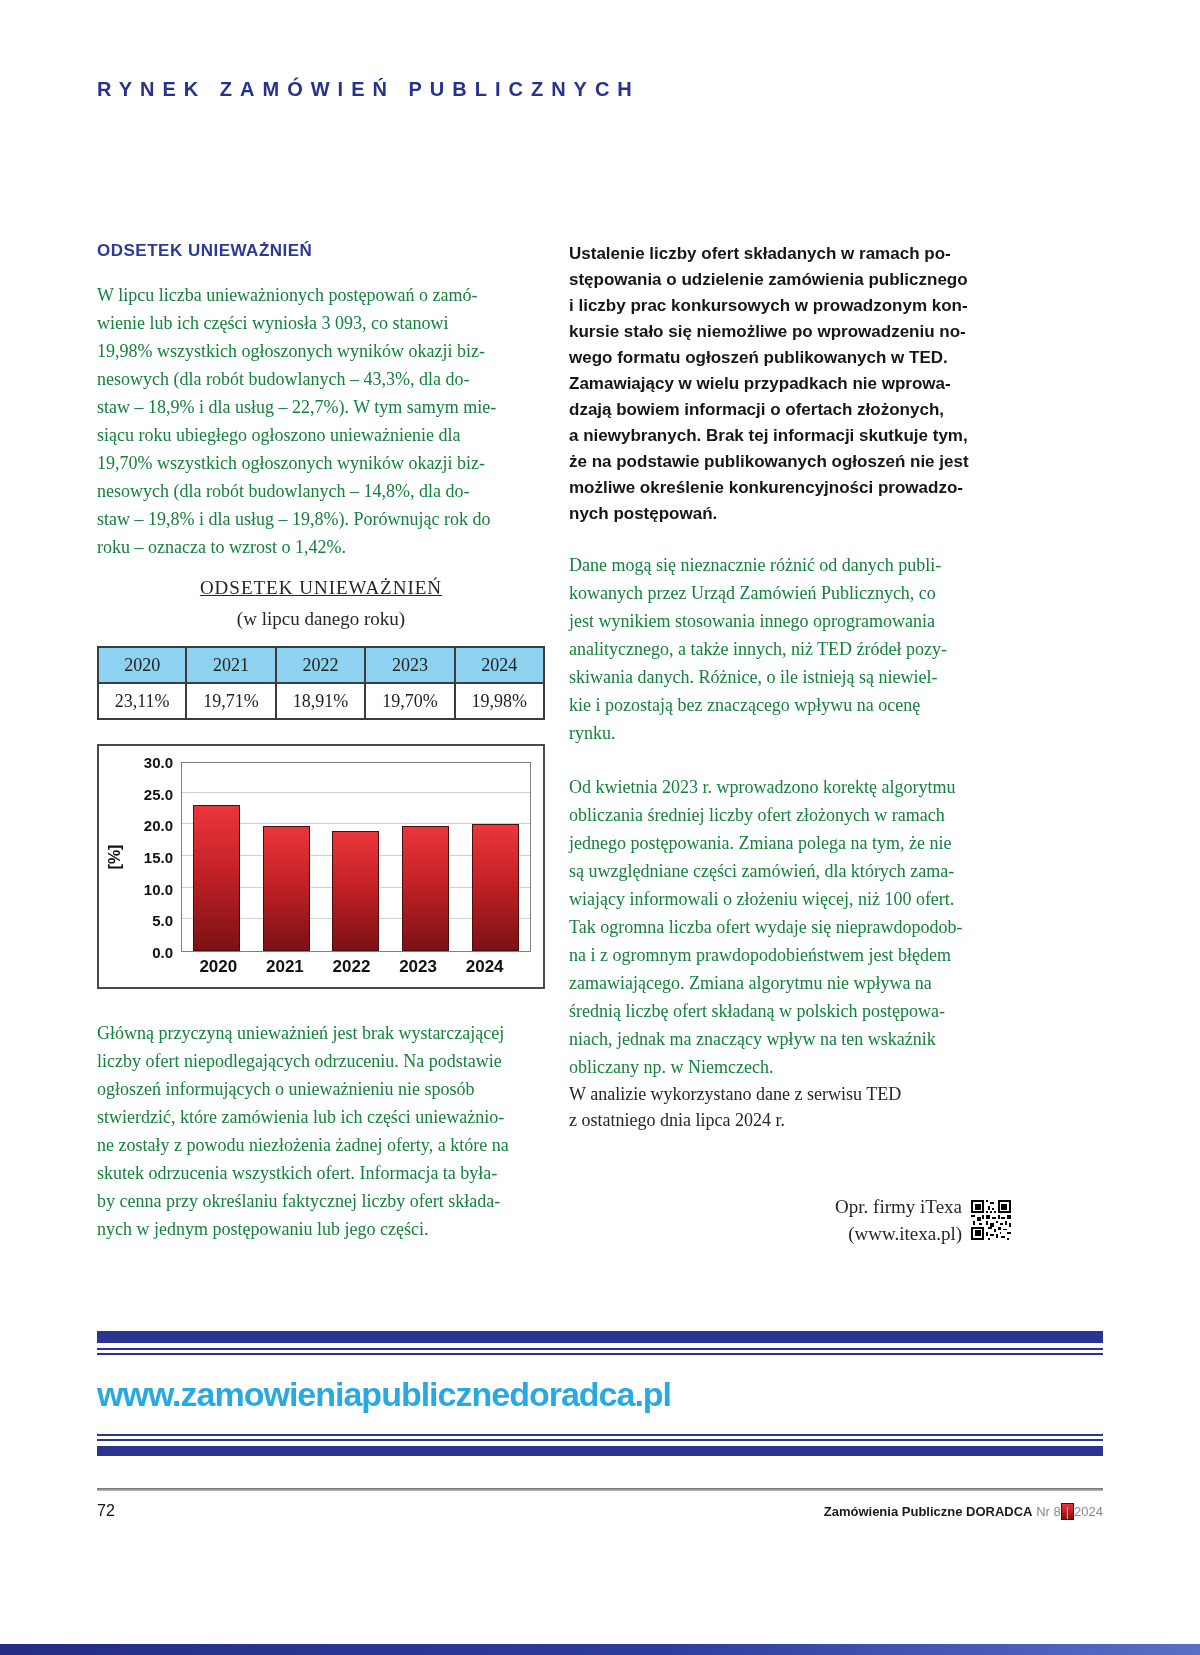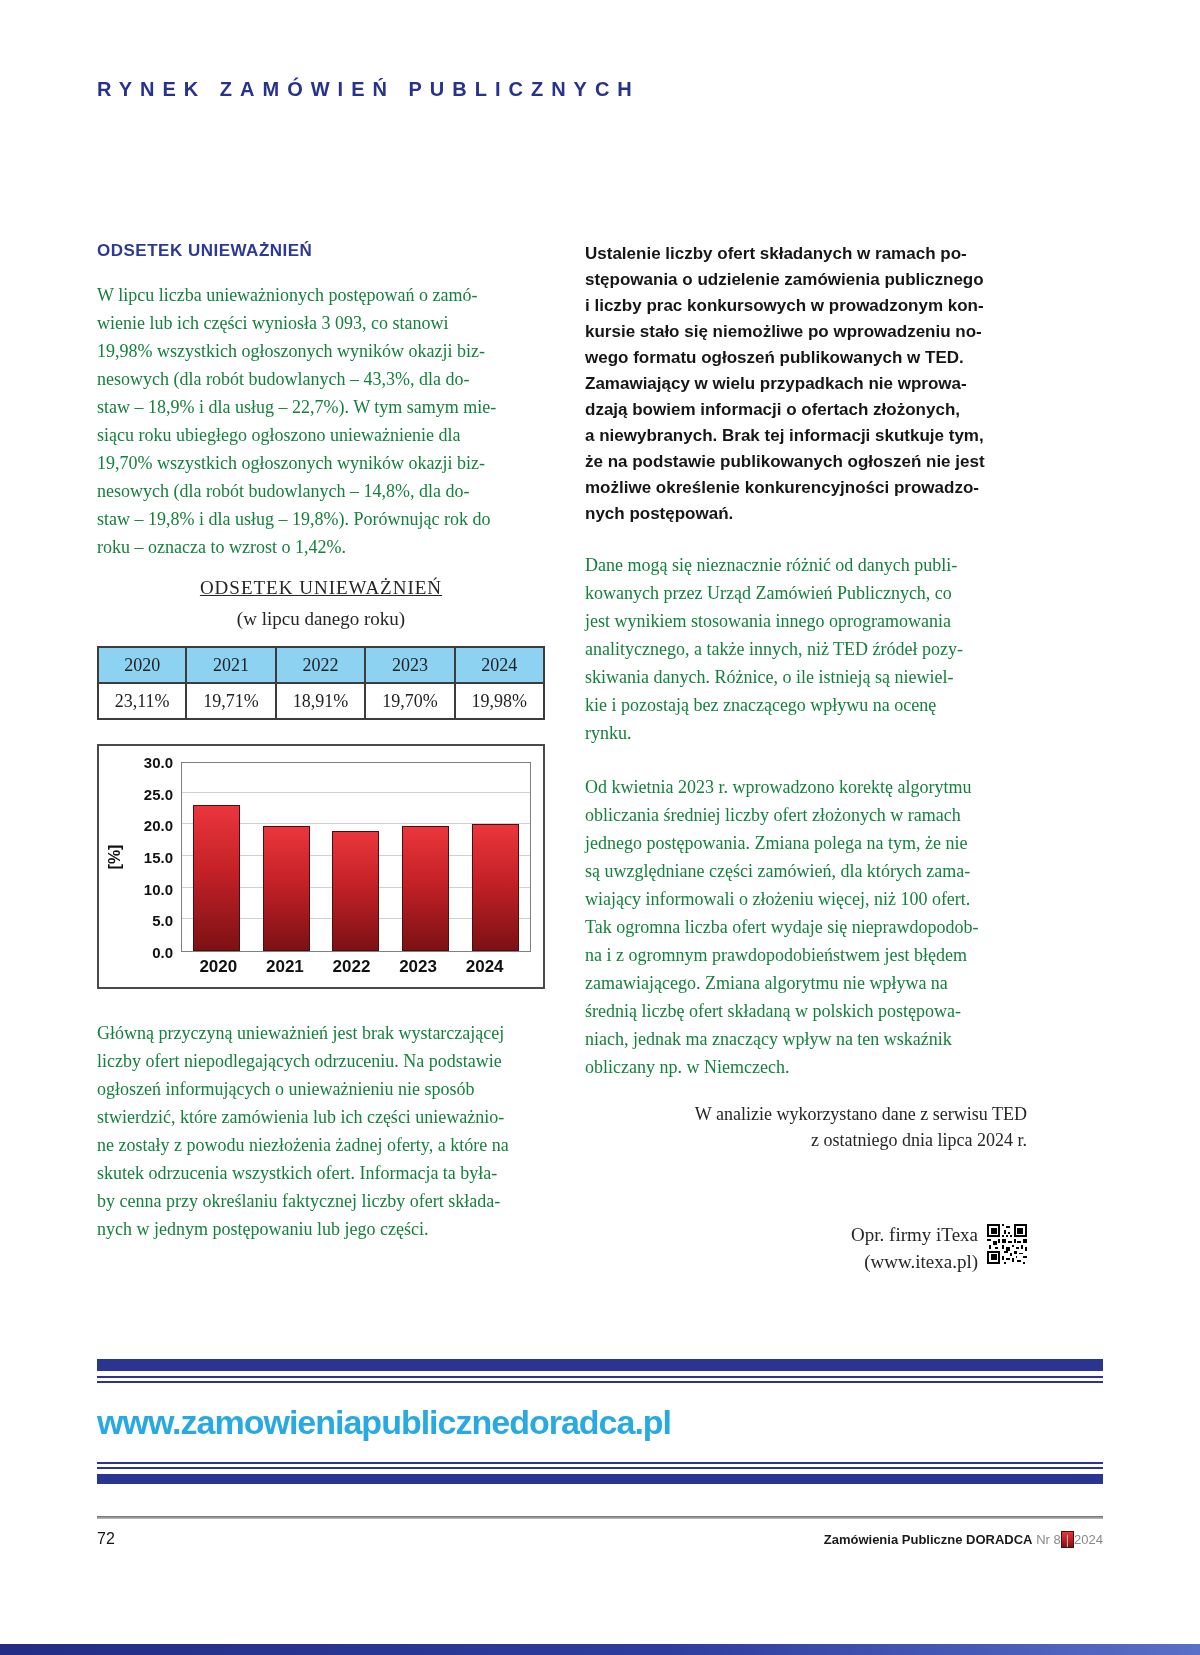--- a/index.html
+++ b/index.html
@@ -4,21 +4,21 @@
 <style>
   * { box-sizing: border-box; margin: 0; padding: 0; }
   body { background:#ffffff; }
   .page { position:relative; width:1200px; height:1655px; background:#fff; overflow:hidden;
           font-family:"Liberation Serif", serif; color:#1d1d1d; }
   .inner { padding:78px 97px 0 97px; }
 
   .kicker { font-family:"Liberation Sans", sans-serif; font-weight:bold; font-size:20px;
             letter-spacing:8px; color:#27328c; }
 
-  .cols { display:flex; gap:40px; margin-top:140px; }
+  .cols { display:flex; gap:24px; margin-top:140px; }
   .col-left  { width:448px; }
   .col-right { width:442px; }
 
   .section-heading { font-family:"Liberation Sans", sans-serif; font-weight:bold;
                      font-size:17px; letter-spacing:0.5px; color:#2c3a96; }
 
   .serif-para { font-size:18px; line-height:28px; text-align:justify;
                 white-space:pre-line; color:#15803d; }
   .col-left .serif-para.first { margin-top:20px; }
 
@@ -44,24 +44,24 @@
   .chart-plot { flex:1; height:190px; position:relative; border:1px solid #7f7f7f; background:#fff; }
   .gridline { position:absolute; left:0; right:0; height:1px; background:#cfcfcf; }
   .bars { position:absolute; left:0; right:0; top:0; bottom:0;
           display:flex; align-items:flex-end; justify-content:space-around; }
   .bar { width:47px; border:1px solid #4d0c0e;
          background:linear-gradient(180deg,#ea363c 0%,#c42127 45%,#7c1114 100%); }
   .chart-xticks { display:flex; justify-content:space-around; margin-left:82px;
                   margin-right:13px; margin-top:5px; }
   .xtick { width:64px; text-align:center; font:700 17px "Liberation Sans", sans-serif; color:#111; }
 
-  .note { margin-top:20px; text-align:right; font-size:18px; line-height:26px;
+  .note { font-size:18px; line-height:26px;
           white-space:pre-line; color:#262626; }
   .credit { margin-top:60px; display:flex; justify-content:flex-end; align-items:center; gap:9px; }
-  .credit-text { text-align:right; font-size:19px; line-height:27px; white-space:pre-line; color:#262626;margin-top:8px; }
+  .credit-text { text-align:right; font-size:19px; line-height:27px; white-space:pre-line; color:#262626; }
 
   .rc-para1 { margin-top:24px; }
   .rc-para2 { margin-top:26px; }
   .below-chart { margin-top:30px; }
 
   
   .sep-thick  { height:12px; background:#2b3491; }
   .sep-double { height:7px; border-top:2px solid #2b3491; border-bottom:2px solid #2b3491; }
   .sep-gap5   { height:5px; }
   .promo-top  { margin-top:84px; }

